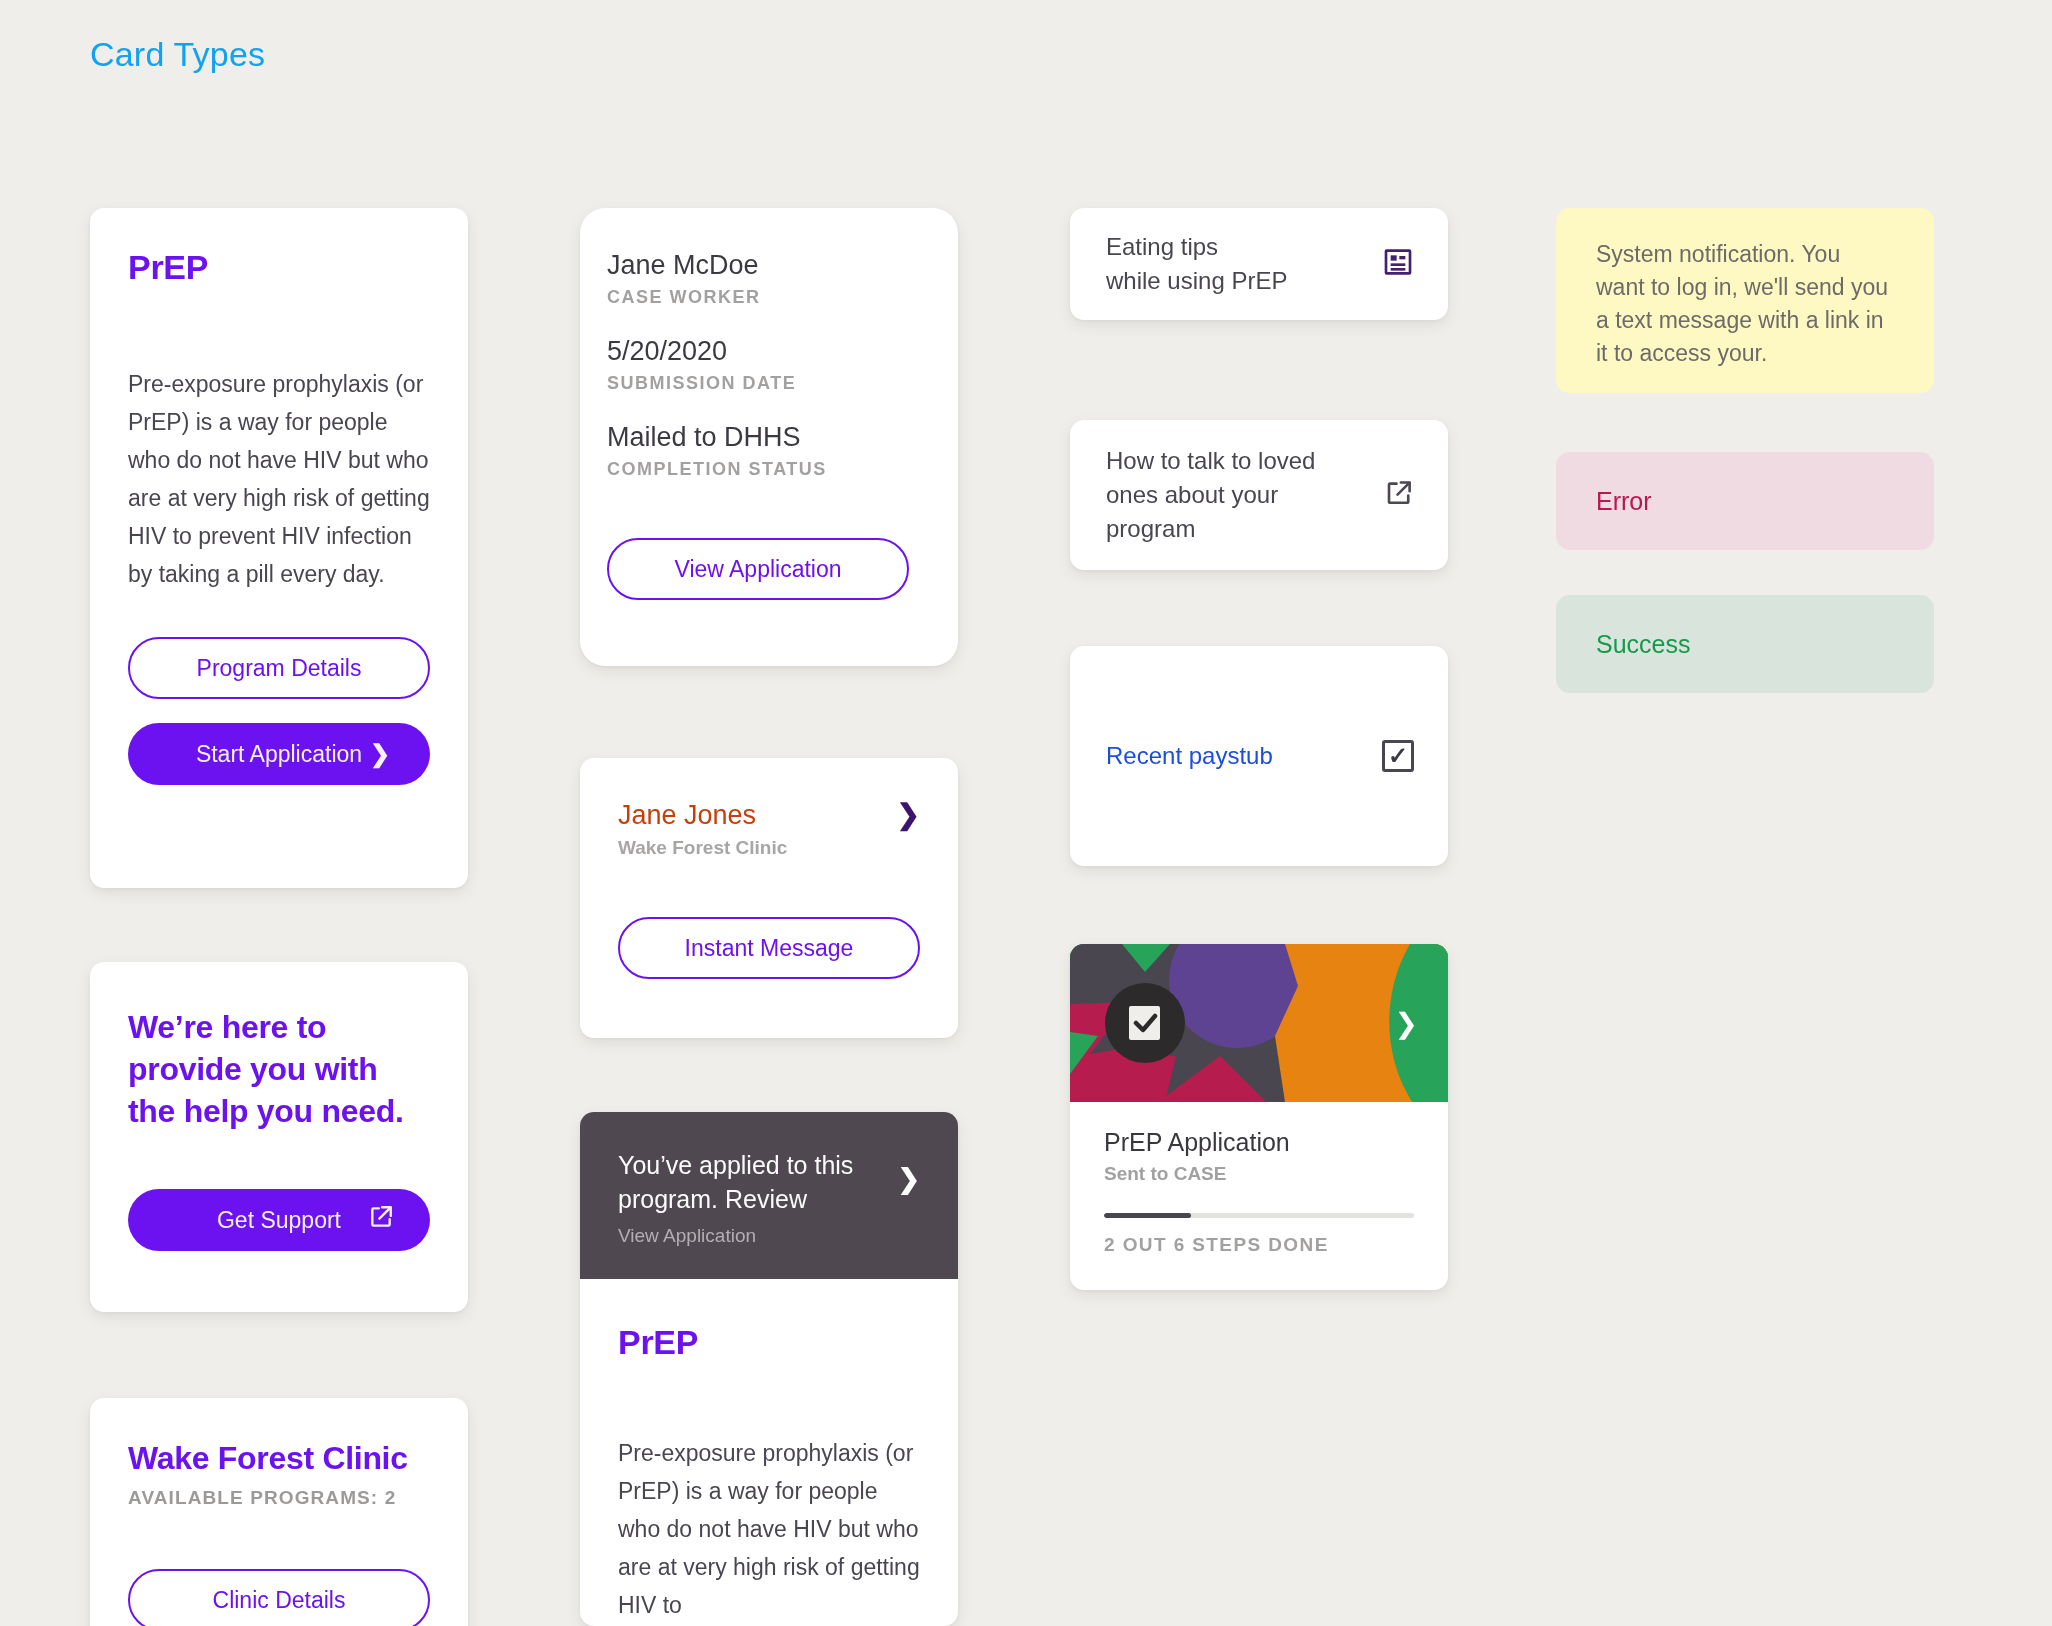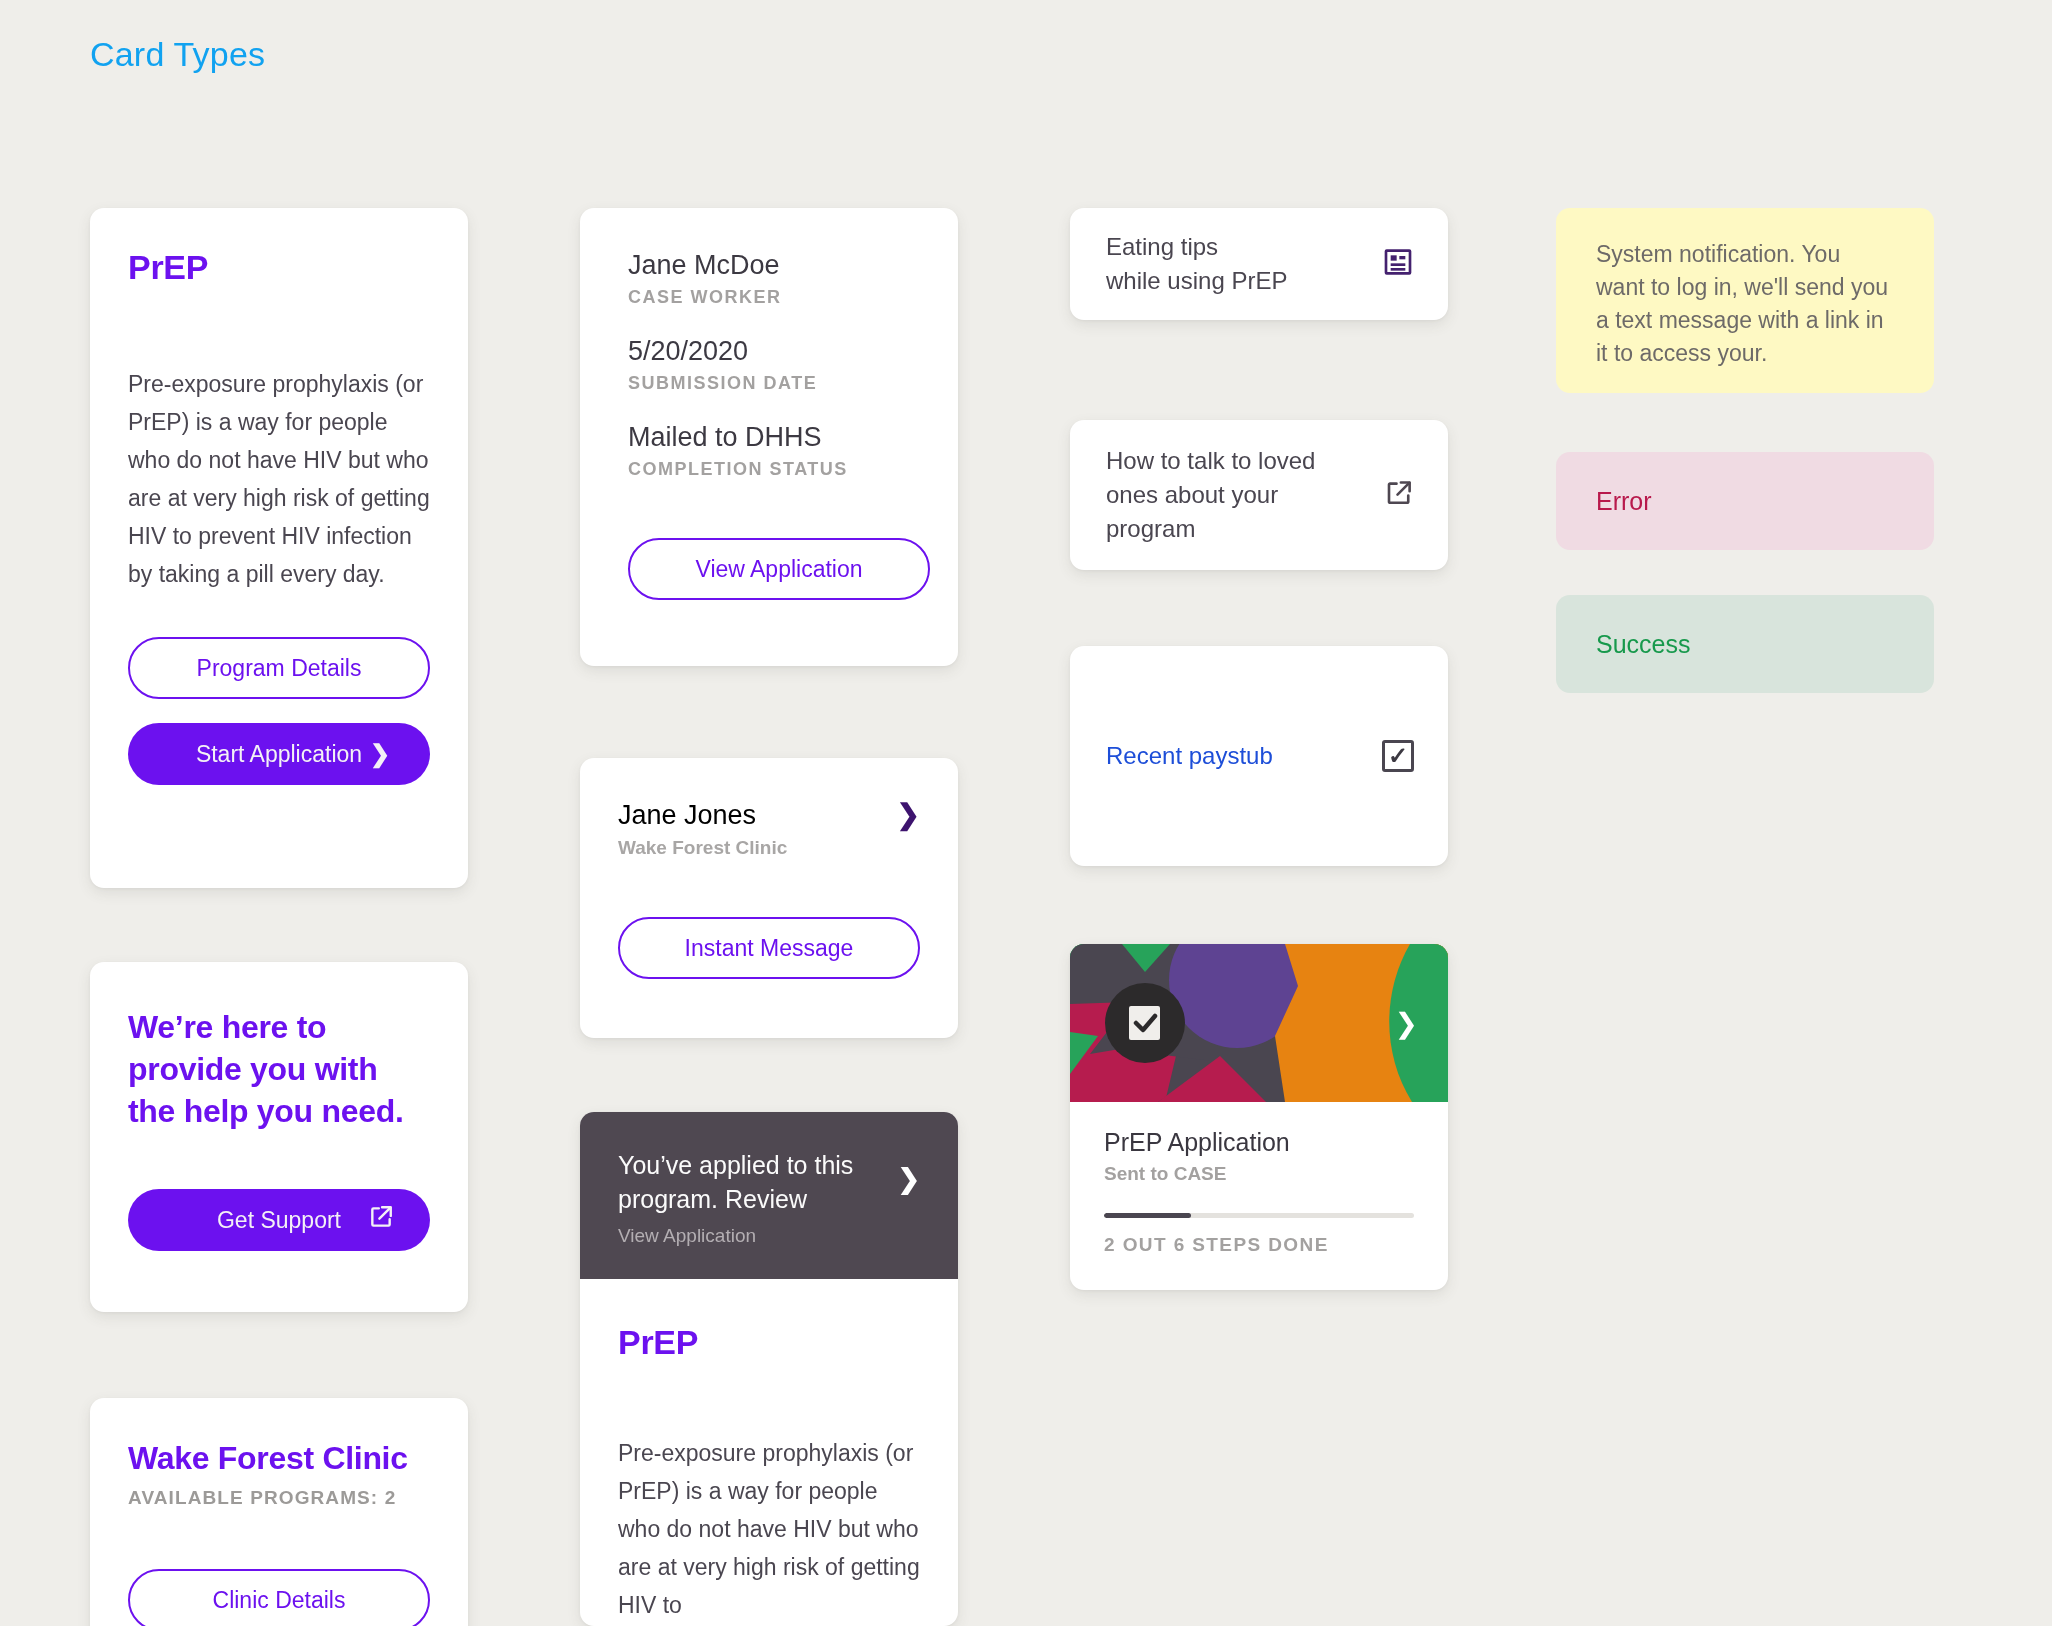--- a/index.html
+++ b/index.html
@@ -67,31 +67,31 @@
   .clinic-title {
     font-size: 32px; font-weight: 800; color: #6c11ef; letter-spacing: -.3px;
   }
   .meta-label {
     font-size: 19px; font-weight: 600; color: #9c9a98;
     letter-spacing: 1.1px; margin-top: 10px;
   }
   #btn-clinic-details { margin-top: 60px; }
 
   
-  #card-case       { left: 580px; top: 208px;  width: 378px; height: 458px; padding: 42px 48px; }
+  #card-case       { left: 580px; top: 208px;  width: 378px; height: 458px; padding: 42px 27px; border-radius: 25px; }
   #card-contact    { left: 580px; top: 758px;  width: 378px; height: 280px; padding: 42px 38px; }
   #card-applied    { left: 580px; top: 1112px; width: 378px; height: 514px; }
 
   .big-value  { font-size: 27px; color: #3c3942; }
   .sub-label  { font-size: 18px; font-weight: 600; color: #a3a1a0; letter-spacing: 1.5px; margin-top: 6px; }
   .field-block + .field-block { margin-top: 28px; }
   #btn-view-application { margin-top: 58px; }
 
   .contact-row { display: flex; align-items: flex-start; justify-content: space-between; }
-  .contact-name { font-size: 27px; color: #000000; }
+  .contact-name { font-size: 27px; color: #c2410c; }
   .contact-sub  { font-size: 19px; font-weight: 700; color: #a8a6a5; margin-top: 6px; }
   .chev-purple  { color: #3d136e; font-size: 28px; font-weight: 800; line-height: 30px; }
   #btn-instant-message { margin-top: 58px; }
 
   .applied-banner {
     background: #4f4851; padding: 36px 38px 32px 38px;
     display: flex; align-items: flex-start; justify-content: space-between;
   }
   .applied-title { font-size: 25px; line-height: 34px; color: #fbfbfb; max-width: 250px; }
   .applied-sub   { font-size: 19px; color: #b3aeb2; margin-top: 9px; }

